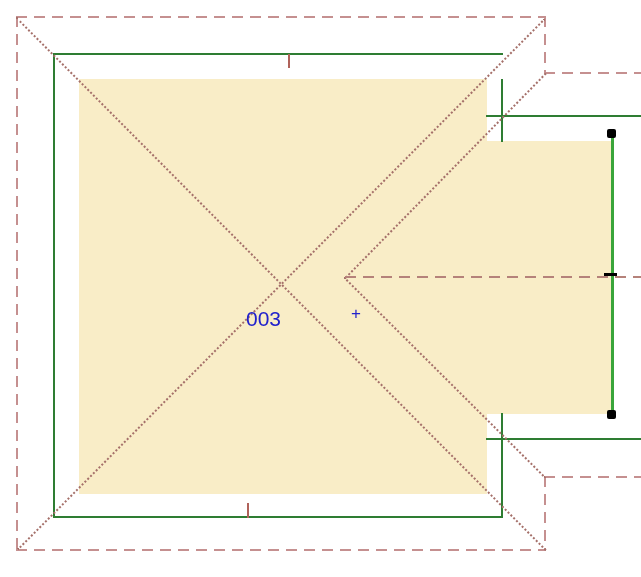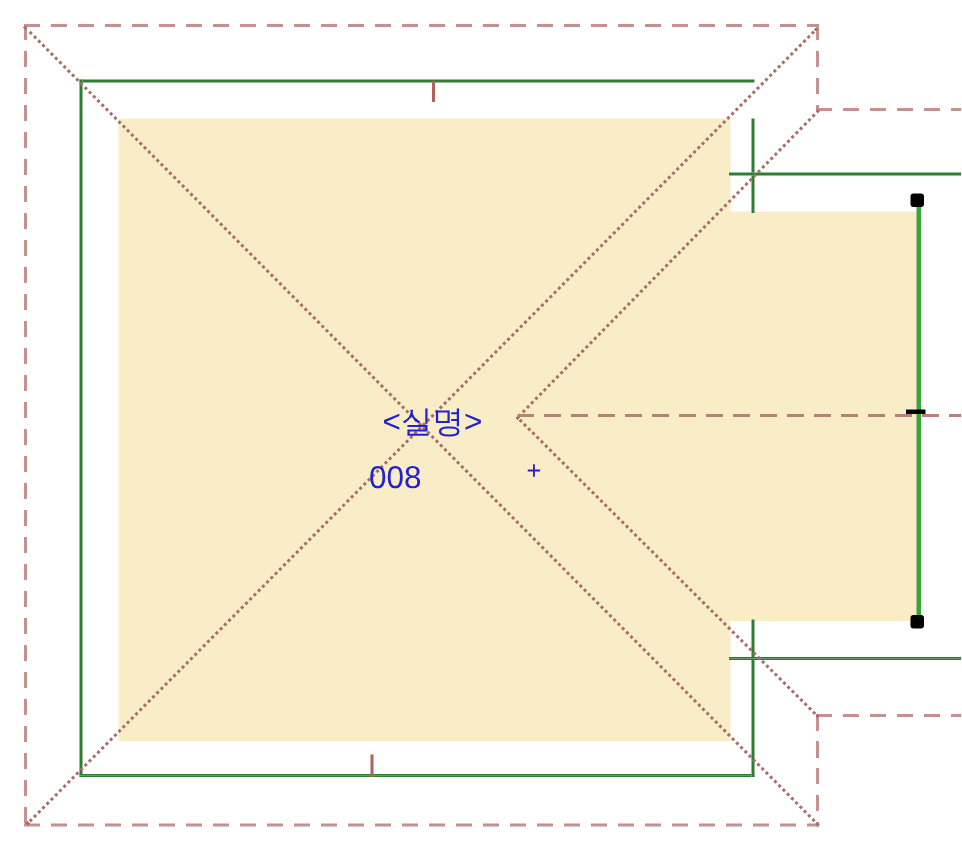--- a/index.html
+++ b/index.html
@@ -150,17 +150,16 @@
   <div class="diag" style="left:345px;top:277px;width:286px;transform:rotate(-45.57deg);"></div>
   <div class="diag" style="left:345px;top:277px;width:284px;transform:rotate(44.86deg);"></div>
 
   <div class="centerline" style="left:345px;top:276px;width:296px;"></div>
 
   <div class="zone-edge" style="left:611px;top:133px;width:3px;height:282px;"></div>
   <div class="mid-tick" style="left:604px;top:273px;width:13px;height:3px;"></div>
   <div class="handle" style="left:607px;top:129px;"></div>
   <div class="handle" style="left:607px;top:410px;"></div>
 
-  <div class="stamp name">&lt;실명&gt;</div>
-  <div class="stamp num">008</div>
+  <div class="stamp num">003</div>
   <div class="stamp plus">+</div>
 
 </div>
 
 </body></html>

